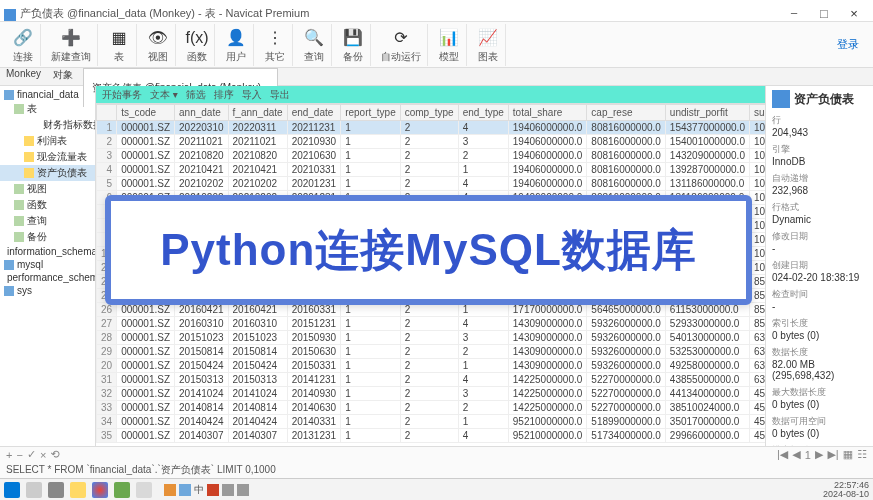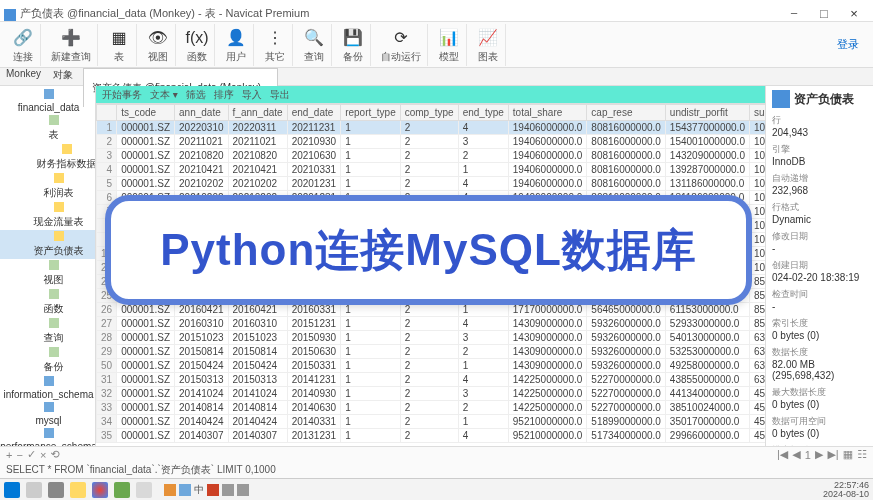--- a/index.html
+++ b/index.html
@@ -23,21 +23,21 @@
 
 .pathbar { height:18px; background:#f3f3f3; border-bottom:1px solid #ddd; display:flex; align-items:flex-start; font-size:10px; }
 .pathbar .crumb { padding:0 6px; color:#444; }
 .pathbar .tab { background:#fff; border:1px solid #ccc; border-bottom:none; padding:12px 8px; margin-left:4px; font-size:10px; }
 
 
 .main { display:flex; height:380px; }
 
 
 .tree { width:96px; border-right:1px solid #ddd; padding:2px 0; font-size:10px; overflow:hidden; }
-.tree .node { padding:1px 2px 1px 8px; white-space:nowrap; color:#333; display:flex; align-items:center; gap:3px;flex-direction:column; }
+.tree .node { padding:1px 2px 1px 8px; white-space:nowrap; color:#333; display:flex; align-items:center; gap:3px; }
 .tree .node.sel { background:#d0e4f5; }
 .tico { width:10px; height:10px; display:inline-block; }
 .tico.db { background:#6fa8dc; }
 .tico.tbl { background:#ffd966; }
 .tico.fld { background:#b6d7a8; }
 
 
 .tablewrap { flex:1; display:flex; flex-direction:column; overflow:hidden; position:relative; }
 .tabletoolbar { height:18px; background:#5eead4; border-bottom:1px solid #ddd; display:flex; align-items:center; gap:8px; padding:0 6px; font-size:10px; color:#555; }
 .tabletoolbar span { display:flex; align-items:center; gap:2px; }
@@ -49,21 +49,21 @@
 tr.sel td { background:#d0e4f5; }
 
 
 .props { width:108px; border-left:1px solid #ddd; padding:4px 6px; font-size:10px; color:#555; overflow:hidden; }
 .props .ptitle { font-size:12px; font-weight:bold; color:#333; margin-bottom:6px; display:flex; align-items:center; gap:4px; }
 .props .pico { width:18px; height:18px; background:#4a90d9; }
 .props .plbl { color:#888; font-size:9px; margin-top:5px; }
 .props .pval { color:#333; font-size:10px; }
 
 
-.banner { position:absolute; left:105px; top:195px; width:647px; height:110px; background:#fff; border:6px solid #5b7fd9; border-radius:24px; display:flex; align-items:center; justify-content:center; box-shadow:0 2px 8px rgba(0,0,0,0.15); }
+.banner { position:absolute; left:105px; top:195px; width:647px; height:110px; background:#fff; border:6px solid #5b7fd9; border-radius:6px; display:flex; align-items:center; justify-content:center; box-shadow:0 2px 8px rgba(0,0,0,0.15); }
 .banner-text { font-size:44px; font-weight:bold; color:#3355cc; letter-spacing:1px; }
 
 
 .status { position:absolute; bottom:22px; left:0; right:0; height:32px; border-top:1px solid #ddd; background:#fafafa; font-size:10px; display:flex; flex-direction:column; }
 .status .navrow { display:flex; align-items:center; gap:4px; padding:1px 6px; }
 .status .navbtn { color:#888; font-size:11px; }
 .status .sqlrow { padding:1px 6px; color:#555; display:flex; }
 .status .sqlrow .info { margin-left:auto; color:#888; }
 
 
@@ -462,21 +462,21 @@
               <td>20150630</td>
               <td>1</td>
               <td>2</td>
               <td>2</td>
               <td>14309000000.0</td>
               <td>59326000000.0</td>
               <td>53253000000.0</td>
               <td>63340000000.0</td>
             </tr>
             <tr>
-              <td class="rownum">50</td>
+              <td class="rownum">20</td>
               <td>000001.SZ</td>
               <td>20150424</td>
               <td>20150424</td>
               <td>20150331</td>
               <td>1</td>
               <td>2</td>
               <td>1</td>
               <td>14309000000.0</td>
               <td>59326000000.0</td>
               <td>49258000000.0</td>

